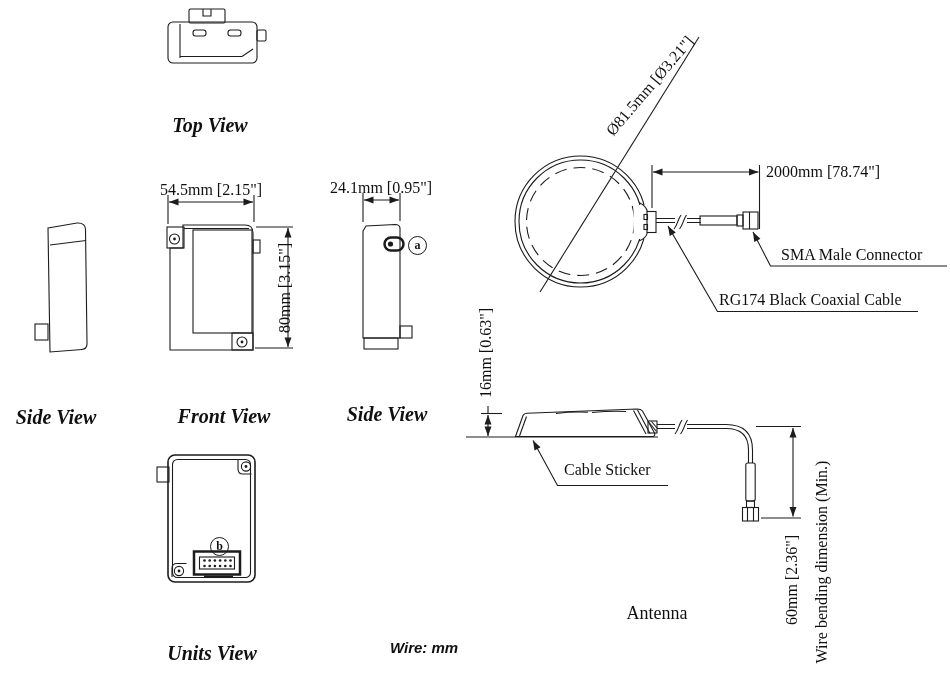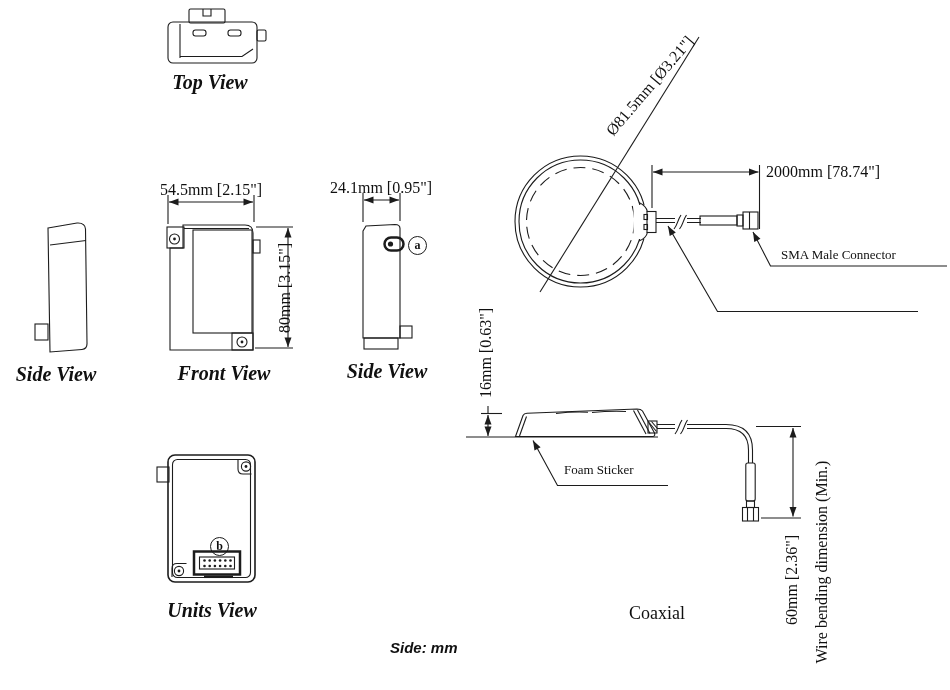--- a/index.html
+++ b/index.html
@@ -12,22 +12,22 @@
     stroke:#1c1c1c; fill:none; stroke-width:1.1;
   }
   svg .af { fill:#1c1c1c; stroke:none; }
   svg .mask { fill:#ffffff; stroke:none; }
   svg .wf { fill:#ffffff; }
   svg .thick { stroke-width:2.5; }
   svg .med { stroke-width:1.6; }
   .t { position:absolute; color:#101010; font-size:16px; line-height:18px; white-space:nowrap; }
   .c { text-align:center; }
   .r90 { transform:rotate(-90deg); }
-  .vlabel { font-weight:bold; font-style:italic; font-size:20px; }
-  .anno { font-size:13px; }
+  .vlabel { font-weight:bold; font-style:italic; font-size:20px;margin-top:43px; }
+  .anno { font-size:16px; }
   .big { font-size:18px; }
   .units { font-family:"Liberation Sans","DejaVu Sans",sans-serif; font-weight:bold; font-style:italic; font-size:15px; }
   .callout {
     position:absolute; width:17px; height:17px; border:1.4px solid #1c1c1c; border-radius:50%;
     display:flex; align-items:center; justify-content:center;
     font-family:"Liberation Serif",serif; font-weight:bold; font-size:12px; color:#101010;
   }
 </style>
 </head>
 <body>
@@ -214,21 +214,22 @@
   <div class="t c" style="left:141px;top:181px;width:140px">54.5mm [2.15"]</div>
   <div class="t c r90" style="left:225px;top:279px;width:120px;height:18px">80mm [3.15"]</div>
   <div class="t c" style="left:311px;top:179px;width:140px">24.1mm [0.95"]</div>
 
   <div class="callout" style="left:408px;top:236px">a</div>
   <div class="callout" style="left:210px;top:537px">b</div>
 
   <div class="t c" style="left:574px;top:77px;width:152px;transform:rotate(-49.5deg)">Ø81.5mm [Ø3.21"]</div>
   <div class="t" style="left:766px;top:163px">2000mm [78.74"]</div>
   <div class="t anno" style="left:781px;top:246px">SMA Male Connector</div>
+  <div class="t anno" style="left:719px;top:291px">RG174 Black Coaxial Cable</div>
   <div class="t c r90" style="left:430px;top:344px;width:112px;height:18px">16mm [0.63"]</div>
-  <div class="t anno" style="left:564px;top:461px">Foam Sticker</div>
+  <div class="t anno" style="left:564px;top:461px">Cable Sticker</div>
   <div class="t c r90" style="left:736px;top:571px;width:112px;height:18px">60mm [2.36"]</div>
   <div class="t c r90" style="left:701px;top:553px;width:242px;height:18px">Wire bending dimension (Min.)</div>
 
-  <div class="t c big" style="left:597px;top:604px;width:120px">Coaxial</div>
-  <div class="t units" style="left:390px;top:639px">Side: mm</div>
+  <div class="t c big" style="left:597px;top:604px;width:120px">Antenna</div>
+  <div class="t units" style="left:390px;top:639px">Wire: mm</div>
 
 </div>
 
 </body></html>

